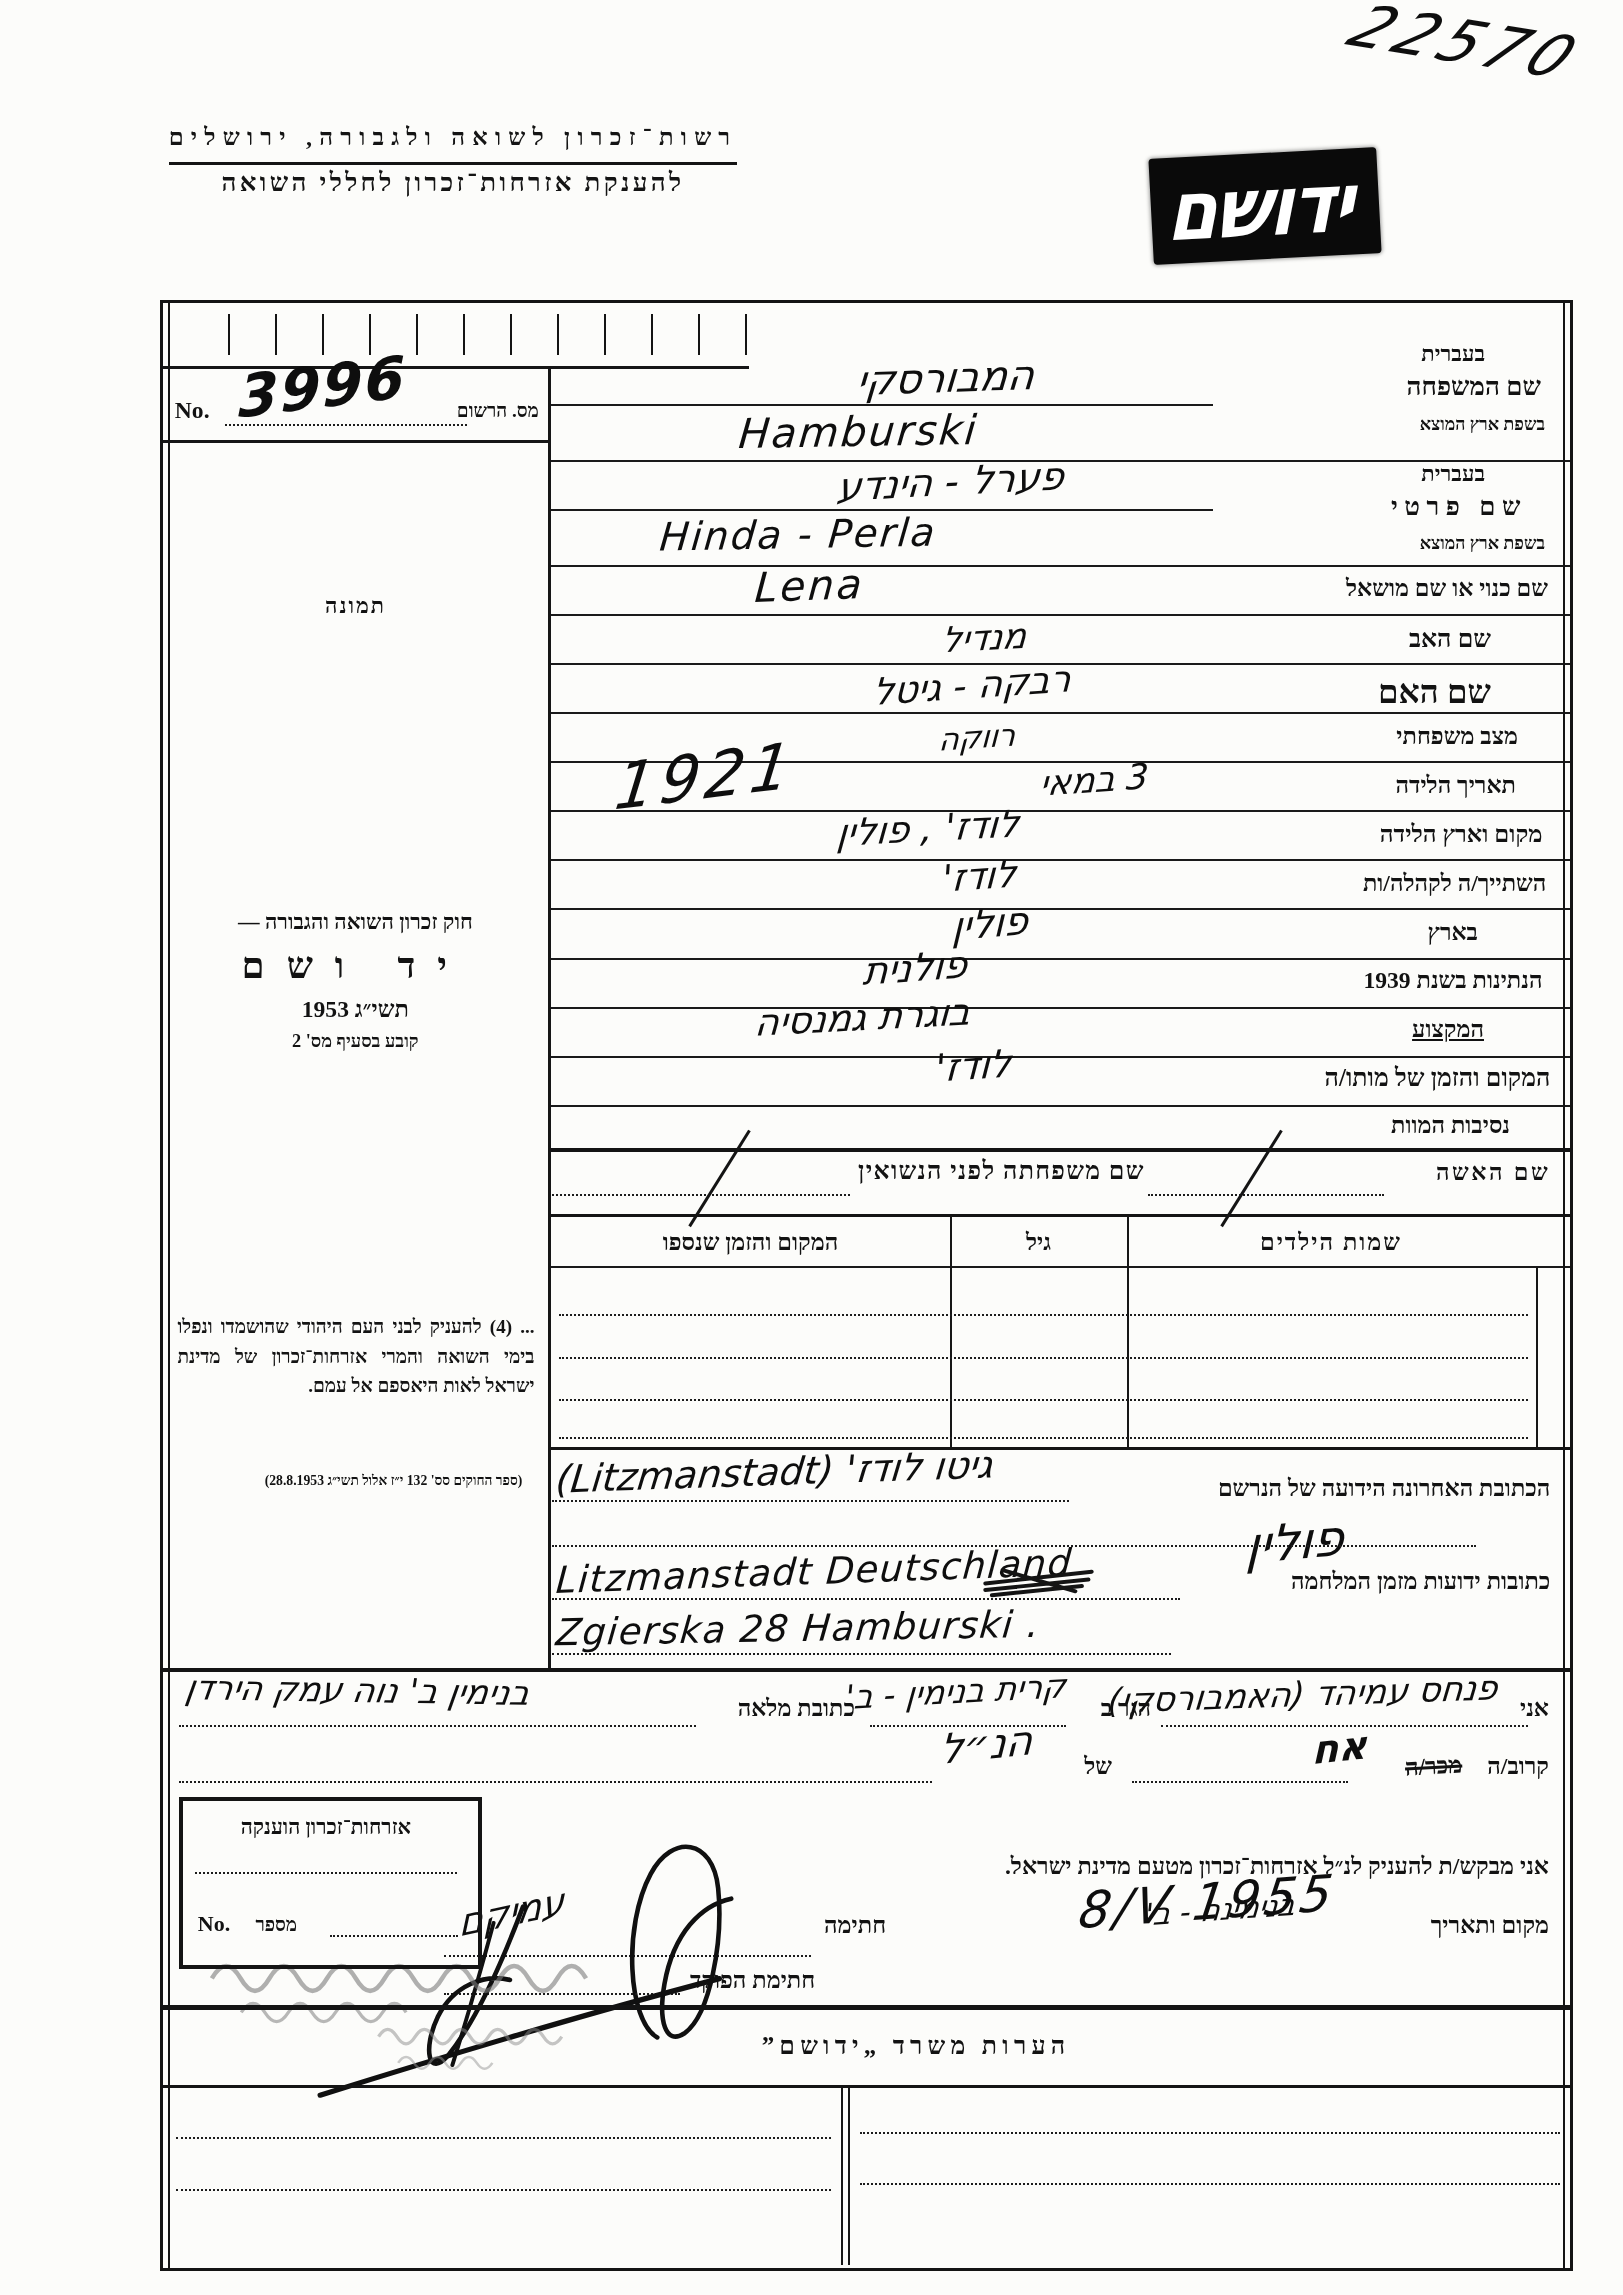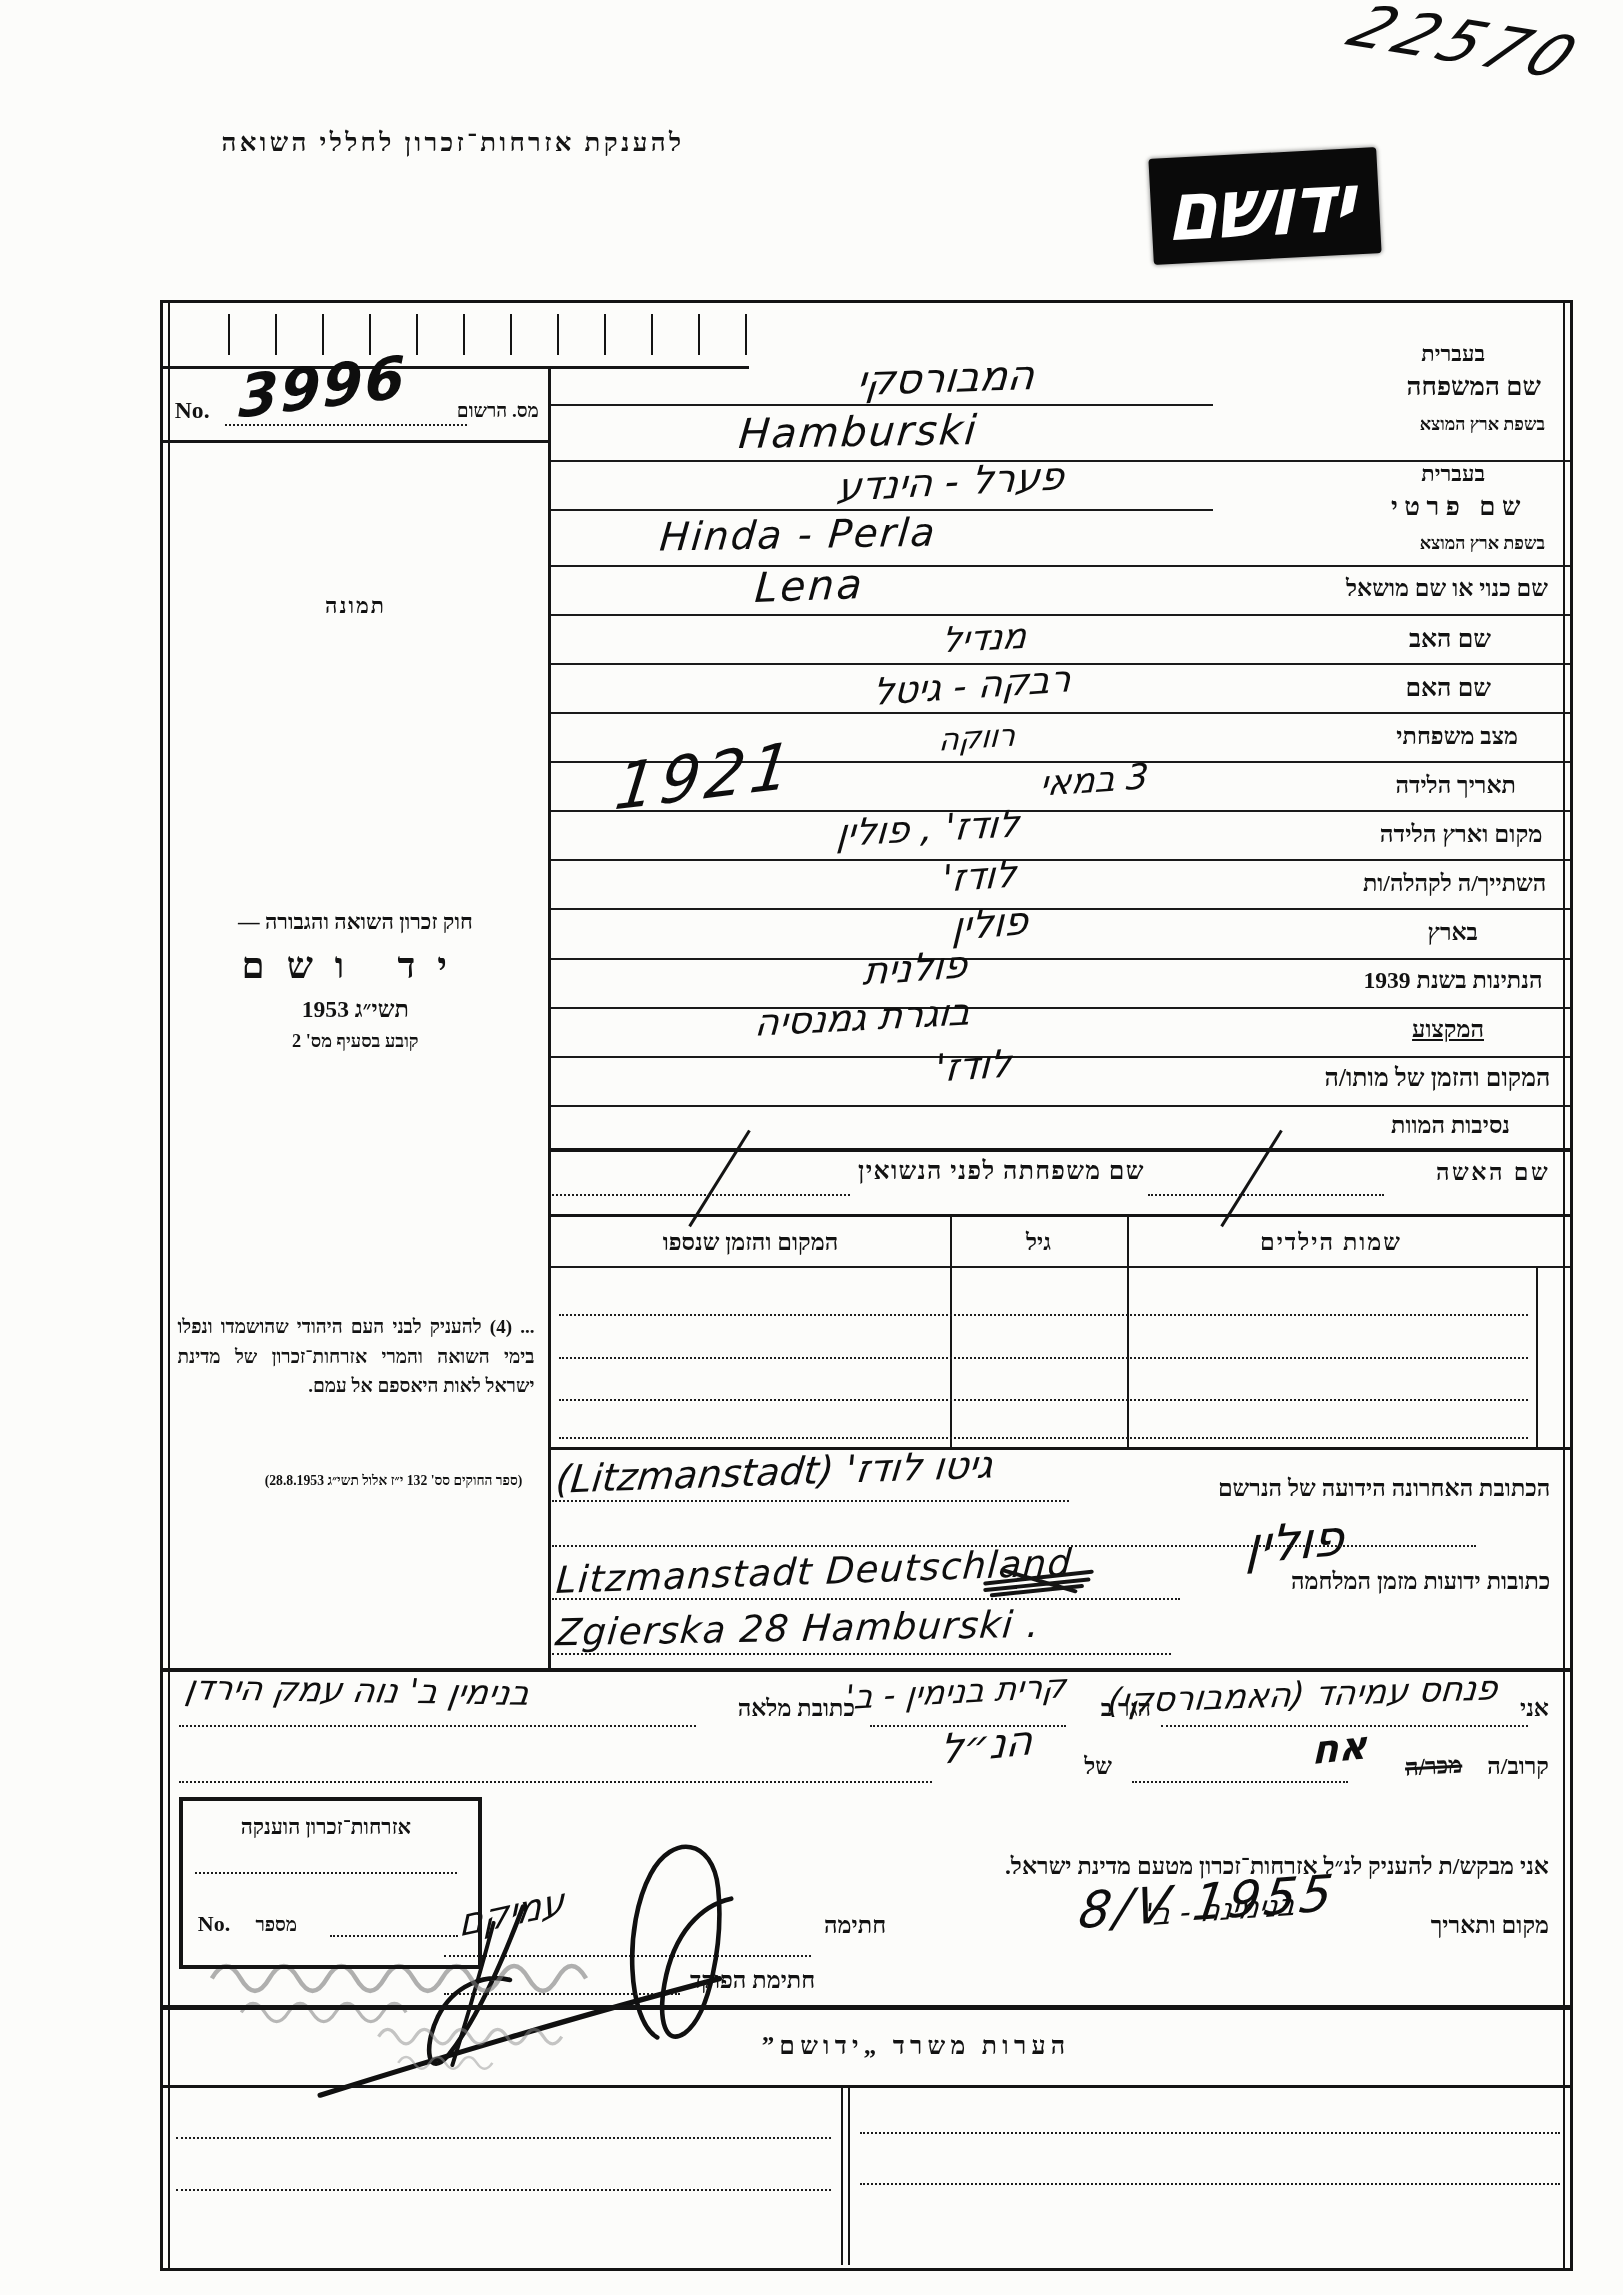--- a/index.html
+++ b/index.html
@@ -20,20 +20,21 @@
   svg{position:absolute;overflow:visible;}
 </style>
 </head>
 <body>
 
 <div id="page">
 
   <div class="hw" dir="ltr" style="right:46px;top:6.5px;font-size:60px;letter-spacing:6.5px;transform:rotate(9deg) skewX(-22deg);">22570</div>
 
   <div class="abs ctr" style="left:160px;top:124px;width:586px;">
+    <div style="display:inline-block;font-weight:bold;font-size:24px;letter-spacing:7.2px;border-bottom:3.9px solid #141414;padding-bottom:10.5px;">רשות־זכרון לשואה ולגבורה, ירושלים</div>
     <div style="font-weight:bold;font-size:26px;letter-spacing:3.3px;margin-top:3.9px;">להענקת אזרחות־זכרון לחללי השואה</div>
   </div>
 
   <div class="abs" style="left:1151px;top:153px;width:228px;height:106px;background:#0a0a0a;transform:rotate(-3deg);
               display:flex;align-items:center;justify-content:center;border-radius:3.9px;box-shadow:0 0 3.9px 1.3px rgba(10,10,10,.35);">
     <span style="color:#fff;font-family:'DejaVu Sans',sans-serif;font-weight:bold;font-size:73px;transform:skewX(-14deg) scaleY(1.12);letter-spacing:-2px;">ידושם</span>
   </div>
 
   <div id="form">
 
@@ -81,21 +82,21 @@
     <div class="lbl" style="right:85px;top:38px;font-size:22px;">בעברית</div>
     <div class="lbl" style="right:29px;top:69px;font-size:26px;">שם המשפחה</div>
     <div class="lbl" style="right:25px;top:111px;font-size:17.7px;">בשפת ארץ המוצא</div>
 
     <div class="lbl" style="right:85px;top:158px;font-size:22px;">בעברית</div>
     <div class="lbl" style="right:43px;top:189px;font-size:26px;letter-spacing:6.5px;">שם פרטי</div>
     <div class="lbl" style="right:25px;top:230px;font-size:17.7px;">בשפת ארץ המוצא</div>
 
     <div class="lbl" style="right:22px;top:272px;font-size:23.6px;">שם כנוי או שם מושאל</div>
     <div class="lbl" style="right:79px;top:322px;font-size:25px;">שם האב</div>
-    <div class="lbl" style="right:79px;top:371px;font-size:25px;">שם האם</div>
+    <div class="lbl" style="right:79px;top:371px;font-size:33px;">שם האם</div>
     <div class="lbl" style="right:52px;top:420px;font-size:23.6px;">מצב משפחתי</div>
     <div class="lbl" style="right:54px;top:469px;font-size:23.6px;">תאריך הלידה</div>
     <div class="lbl" style="right:27.5px;top:518px;font-size:24px;">מקום וארץ הלידה</div>
     <div class="lbl" style="right:23.6px;top:567px;font-size:23.6px;">השתייך/ה לקהלה/ות</div>
     <div class="lbl" style="right:92px;top:616px;font-size:23.6px;">בארץ</div>
     <div class="lbl" style="right:27.5px;top:664px;font-size:23.6px;">הנתינות בשנת 1939</div>
     <div class="lbl" style="right:86px;top:713px;font-size:23.6px;text-decoration:underline;">המקצוע</div>
     <div class="lbl" style="right:19.6px;top:761px;font-size:25px;">המקום והזמן של מותו/ה</div>
     <div class="lbl" style="right:60px;top:809px;font-size:23.6px;">נסיבות המוות</div>
 

